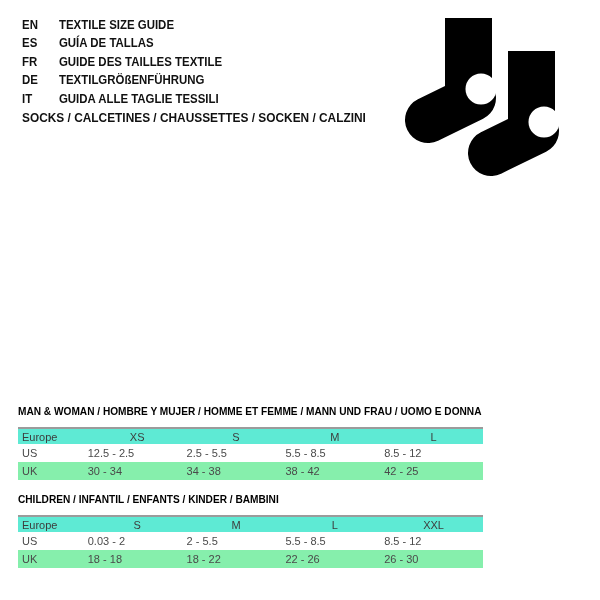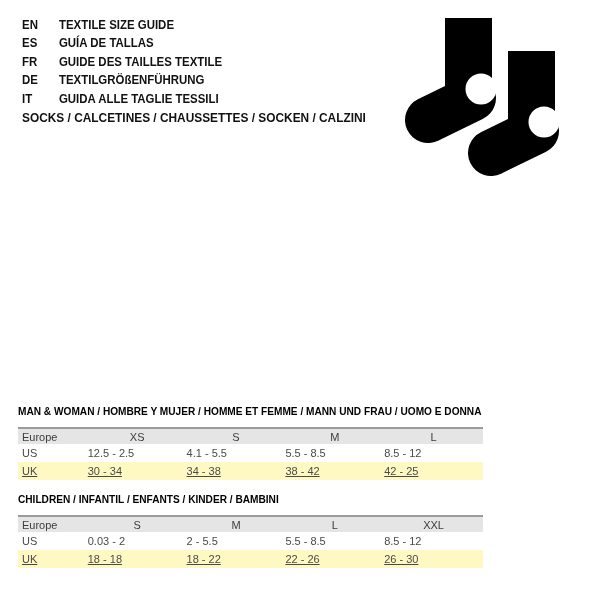--- a/index.html
+++ b/index.html
@@ -32,25 +32,25 @@
     font-size:11.5px; font-weight:bold; color:#000;
     line-height:14px; white-space:nowrap; margin-bottom:9px;
   }
   table.size {
     border-collapse:collapse; table-layout:fixed; width:465px;
     font-size:11px; color:#4a4a4a;
   }
   table.size col.c0 { width:15%; }
   table.size col.cn { width:21.25%; }
   table.size th {
-    background:#e5e5e5; border-top:2px solid #9b9b9b; color:#3d3d3d;
+    background:#5eead4; border-top:2px solid #9b9b9b; color:#3d3d3d;
     font-weight:normal; height:16px; text-align:center;
   }
   table.size td { height:18px; background:#ffffff; }
-  table.size tr.alt td { background:#fef9c3;text-decoration:underline; }
+  table.size tr.alt td { background:#86efac; }
   table.size th.first, table.size td.first { text-align:left; padding-left:4px; }
 </style>
 </head>
 <body>
 
 <div class="canvas">
 
   <div class="langs">
     <div class="lang-row">
       <span class="lang-code">EN</span>
@@ -105,21 +105,21 @@
           <th>XS</th>
           <th>S</th>
           <th>M</th>
           <th>L</th>
         </tr>
       </thead>
       <tbody>
         <tr>
           <td class="first">US</td>
           <td>12.5 - 2.5</td>
-          <td>4.1 - 5.5</td>
+          <td>2.5 - 5.5</td>
           <td>5.5 - 8.5</td>
           <td>8.5 - 12</td>
         </tr>
         <tr class="alt">
           <td class="first">UK</td>
           <td>30 - 34</td>
           <td>34 - 38</td>
           <td>38 - 42</td>
           <td>42 - 25</td>
         </tr>

